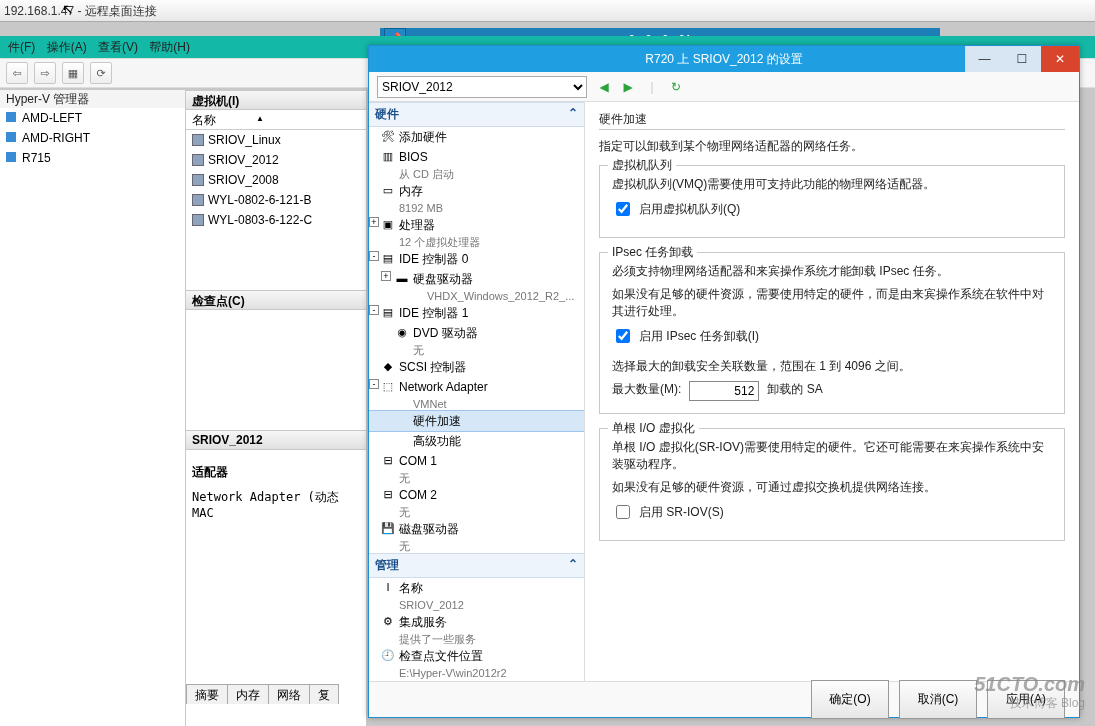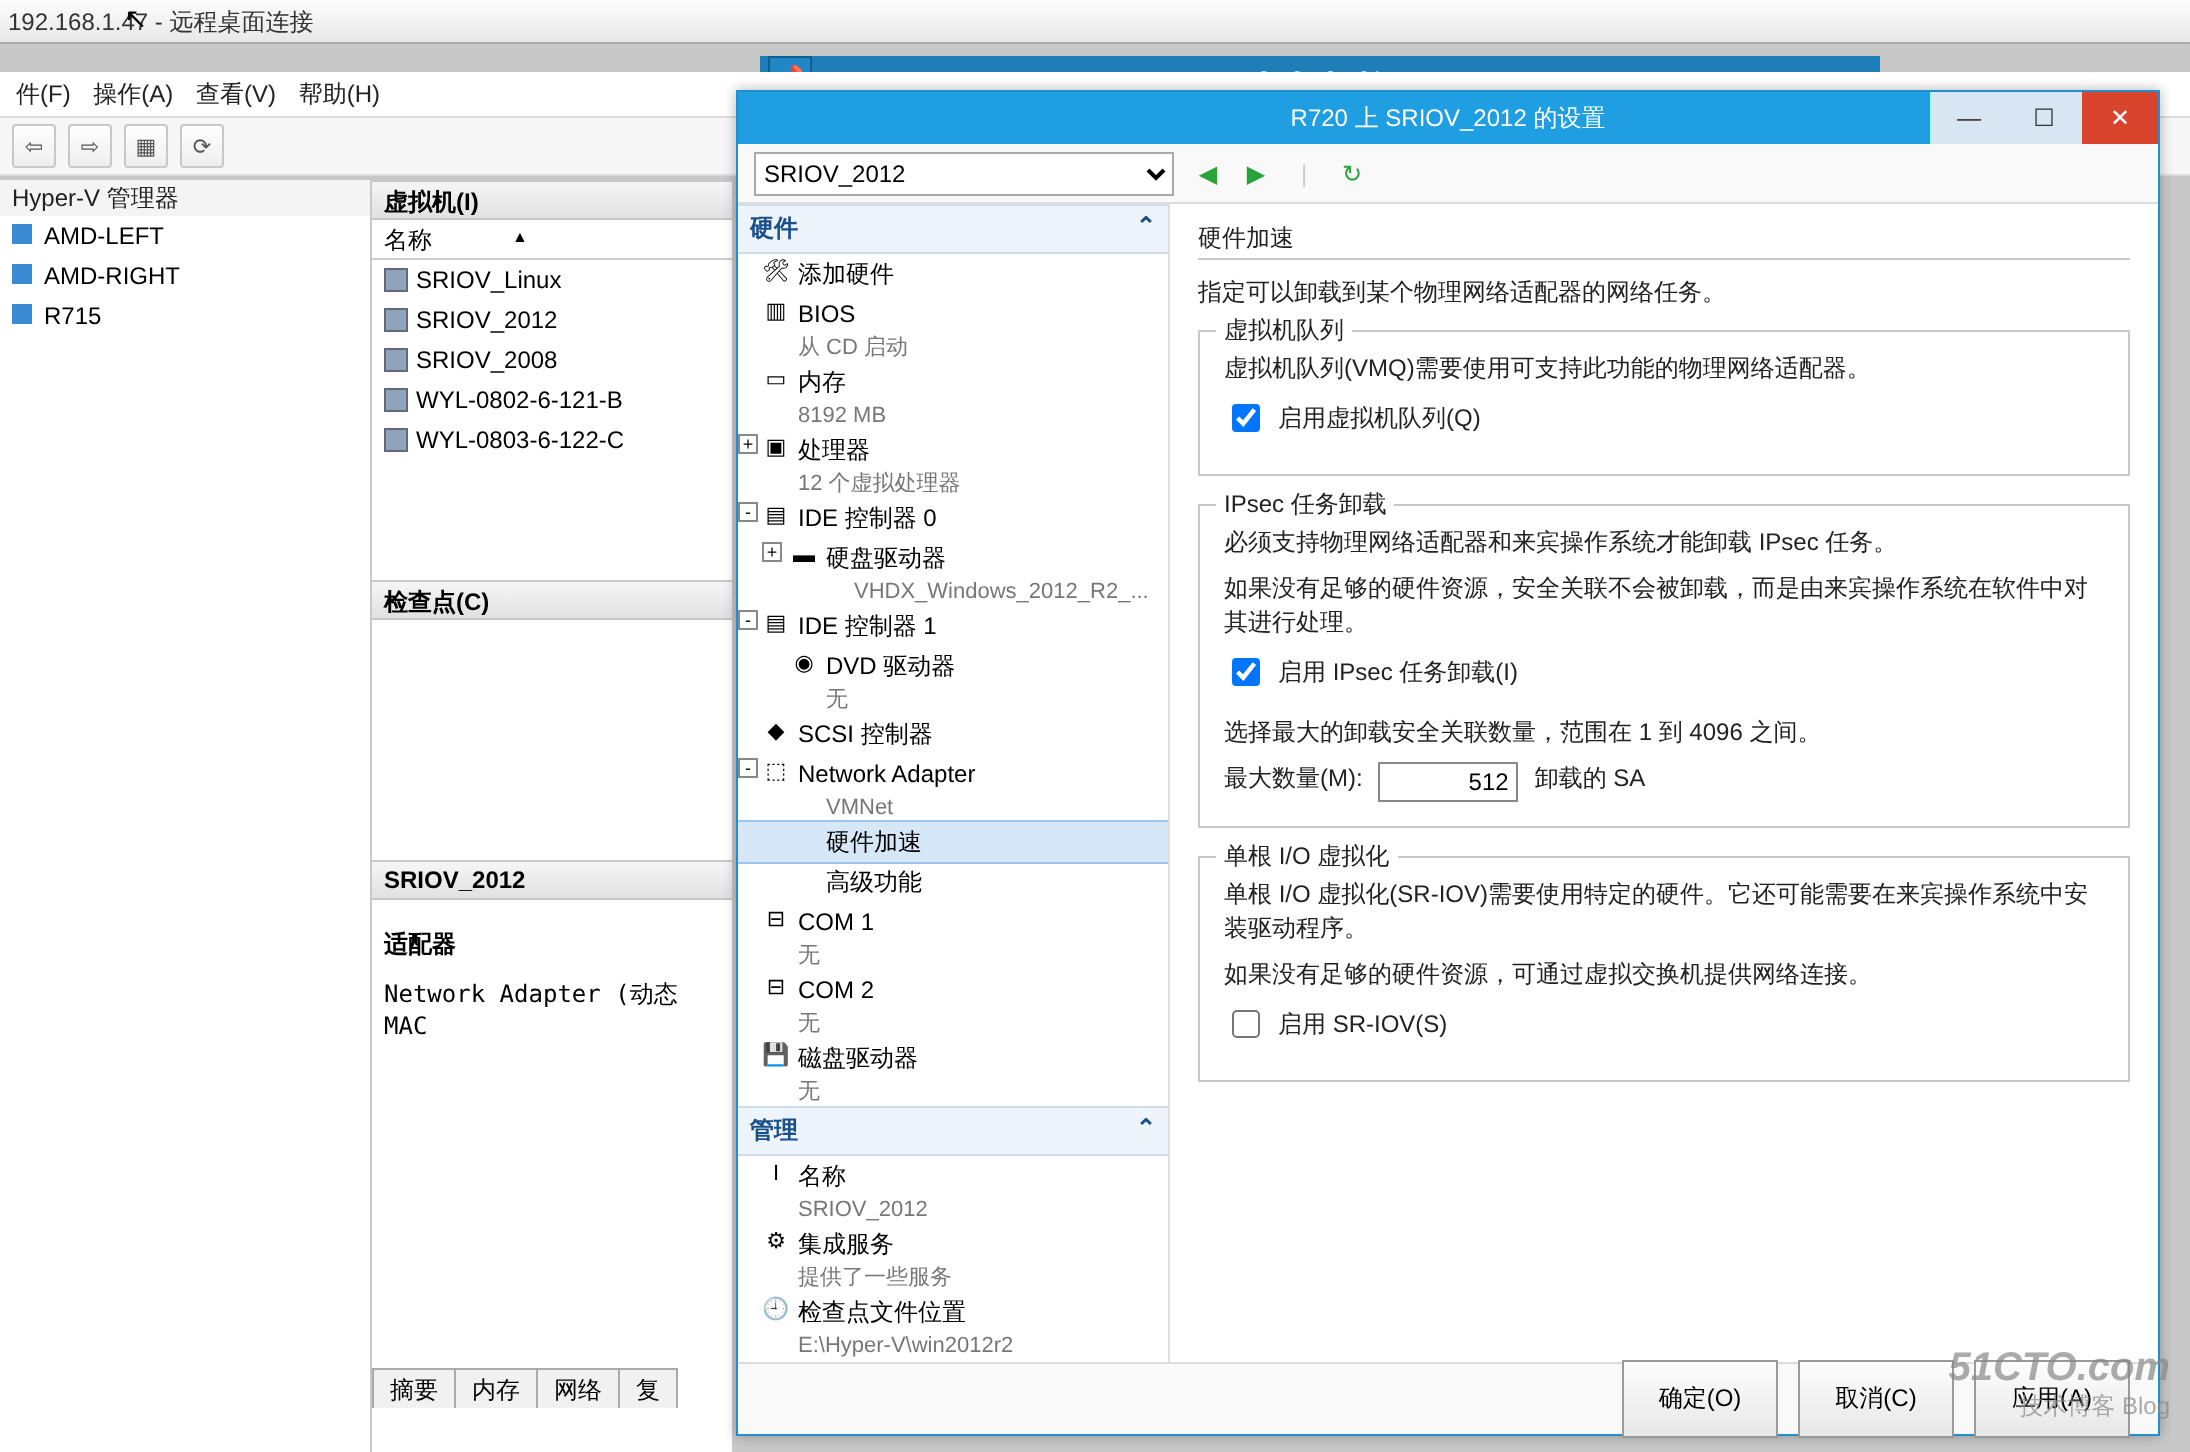--- a/index.html
+++ b/index.html
@@ -1,21 +1,21 @@
 <!DOCTYPE html>
 <html><head>
 <meta charset="utf-8">
 <style>
 * { box-sizing: border-box; font-family: "Microsoft YaHei", "Segoe UI", Tahoma, sans-serif; font-size: 12px; }
 body { margin: 0; width: 1095px; height: 726px; background: #c8c8c8; overflow: hidden; position: relative; }
 
 .rdc-title { position: absolute; top: 0; left: 0; right: 0; height: 22px; background: linear-gradient(#fdfdfd,#e8e8e8); border-bottom: 1px solid #aaa; padding-left: 4px; line-height: 22px; color: #333; }
 .rdc-title .arrow { position:absolute; left:62px; top:-2px; font-size:14px; color:#000; }
 
-.menu-bar { position: absolute; top: 36px; left: 0; right: 0; height: 22px; background: #ffffff; padding-left: 4px; }
+.menu-bar { position: absolute; top: 36px; left: 0; right: 0; height: 22px; background: #14b8a6; padding-left: 4px; }
 .menu-bar span { display: inline-block; padding: 3px 4px; cursor: default; color: #222; }
 
 .tool-bar { position: absolute; top: 58px; left: 0; right: 0; height: 30px; background: #f6f6f6; border-top: 1px solid #ddd; border-bottom: 1px solid #ddd; display: flex; align-items: center; gap: 6px; padding-left: 6px; }
 .tool-bar .tbbtn { width: 22px; height: 22px; border: 1px solid #c8c8c8; background: linear-gradient(#fff,#eee); border-radius: 2px; display: flex; align-items: center; justify-content: center; font-size: 11px; color: #555; }
 
 .host-tree { position: absolute; top: 90px; left: 0; width: 186px; bottom: 0; background: #fff; border-right: 1px solid #c8c8c8; padding-top: 18px; }
 .host-tree .hdr { position:absolute; top:0; left:0; right:0; height:18px; padding-left:6px; line-height:18px; background:#f4f4f4; color:#222; }
 .host-tree .node { padding: 3px 6px 3px 22px; position: relative; cursor: default; }
 .host-tree .node::before { content:""; position:absolute; left:6px; top:4px; width:10px; height:10px; background:#3a8bd6; }
 
@@ -225,21 +225,21 @@
         <label class="chk">
           <input type="checkbox" checked="" style="">
           <span>启用虚拟机队列(Q)</span>
         </label>
       </div>
 
       <div class="group">
         <div class="legend">IPsec 任务卸载</div>
         <div>必须支持物理网络适配器和来宾操作系统才能卸载 IPsec 任务。</div>
         <div style="height:6px"></div>
-        <div>如果没有足够的硬件资源，安全关联不会被卸载，而是由来宾操作系统在软件中对其进行处理。</div>
+        <div>如果没有足够的硬件资源，需要使用特定的硬件，而是由来宾操作系统在软件中对其进行处理。</div>
         <label class="chk">
           <input type="checkbox" checked="" style="">
           <span>启用 IPsec 任务卸载(I)</span>
         </label>
         <div style="height:6px"></div>
         <div>选择最大的卸载安全关联数量，范围在 1 到 4096 之间。</div>
         <div class="field-row">
           <span>最大数量(M):</span>
           <input type="text" value="512" style="">
           <span>卸载的 SA</span>

